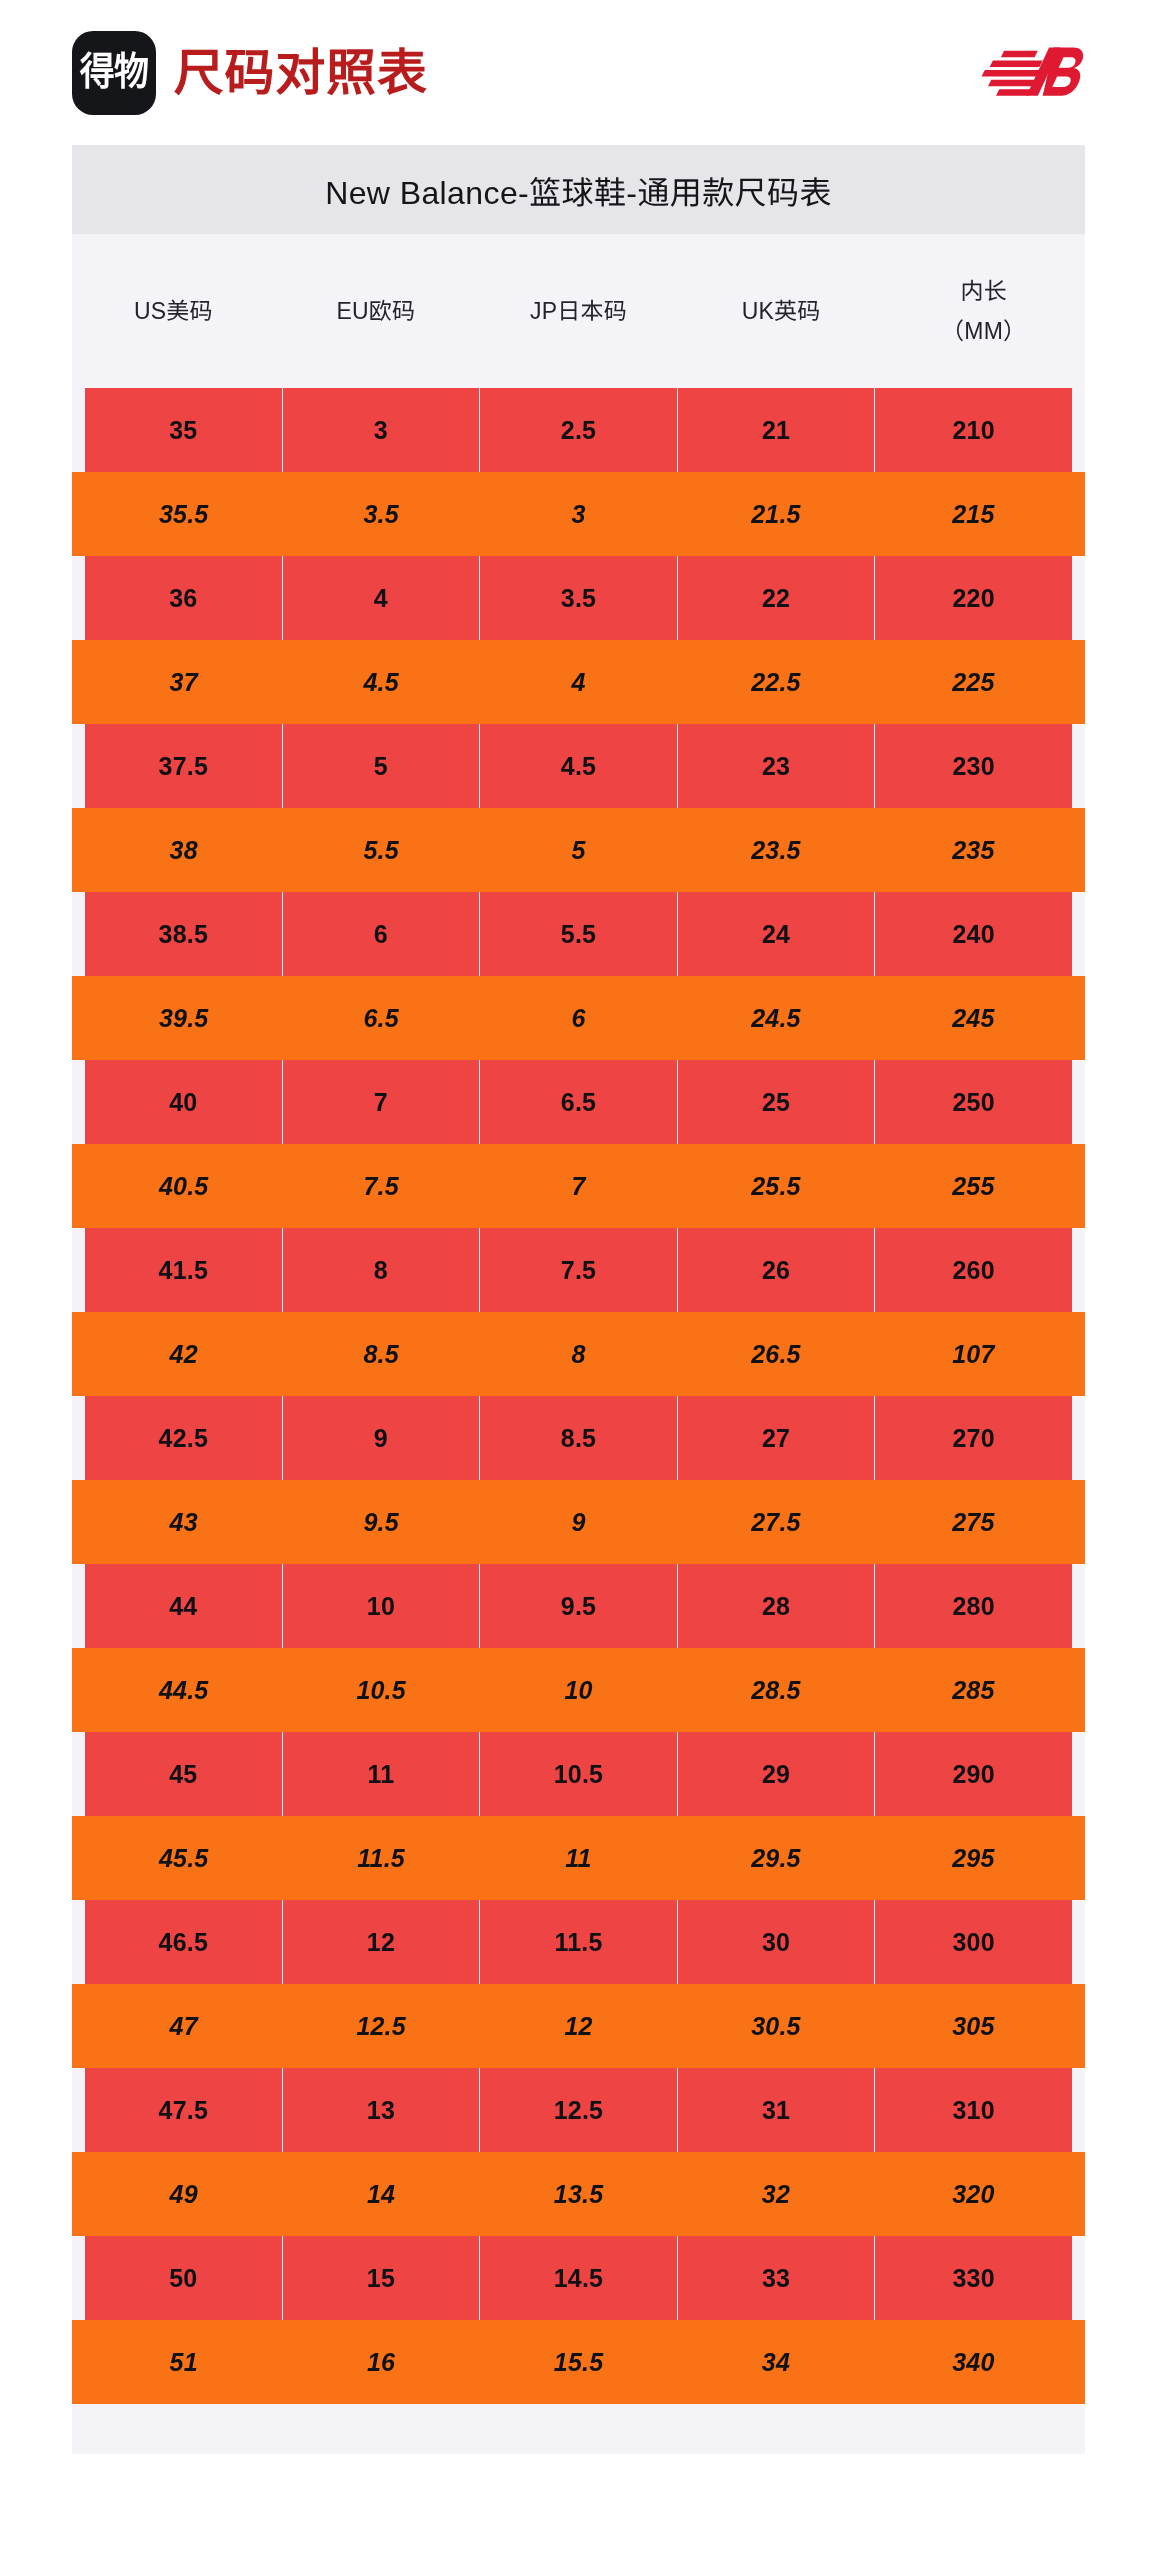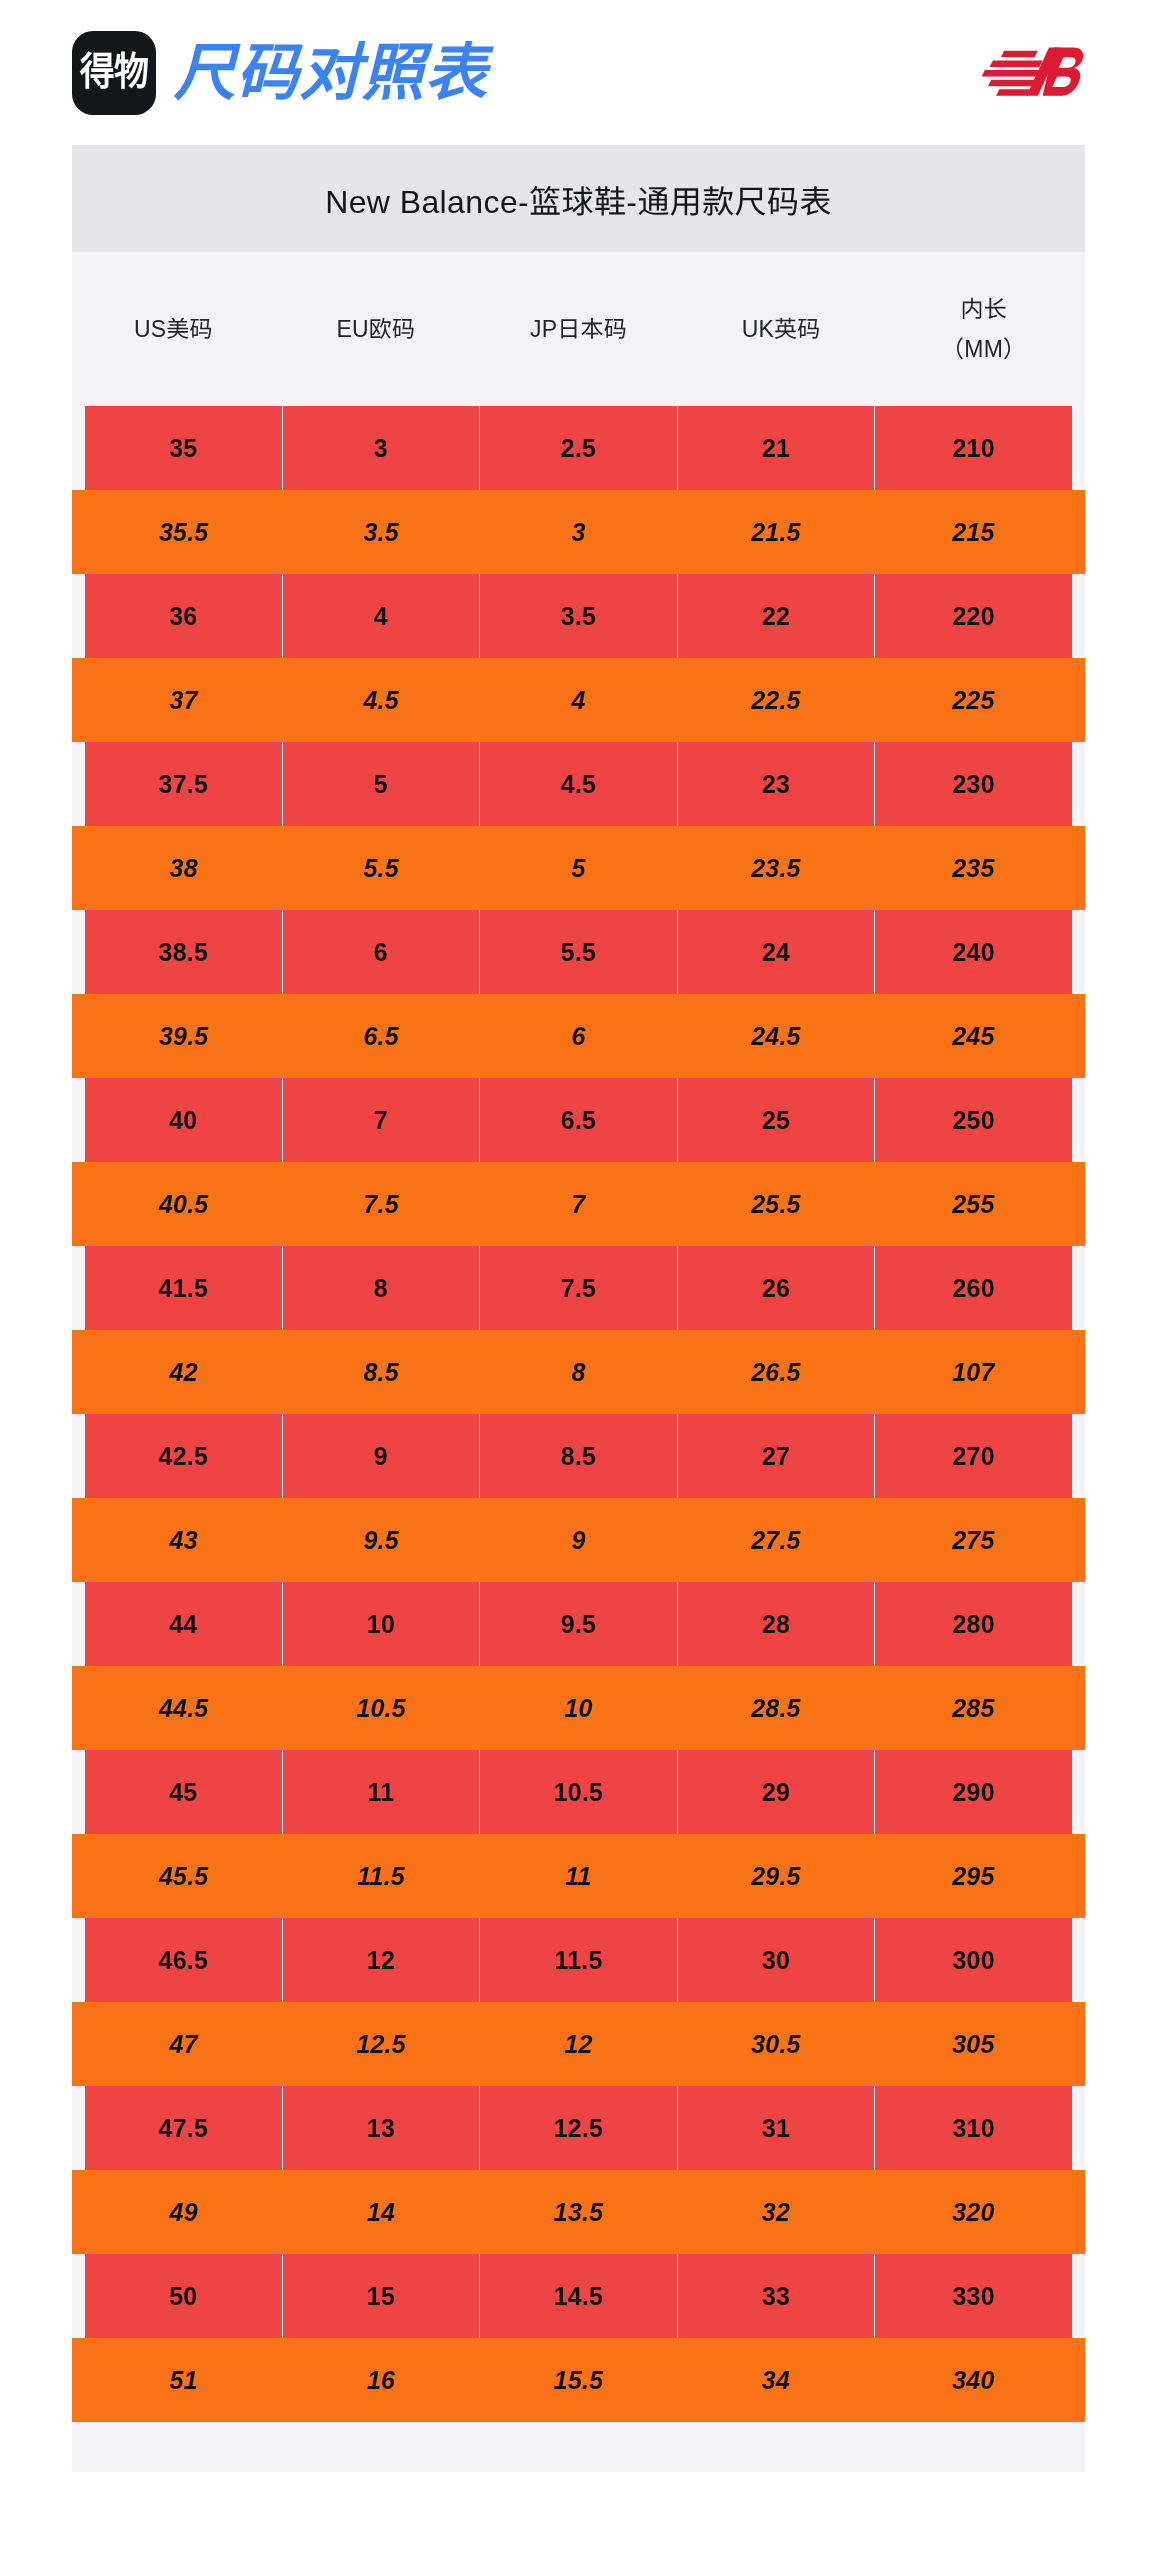--- a/index.html
+++ b/index.html
@@ -52,27 +52,26 @@
   .app-logo-glyph {
     color: #ffffff;
     font-size: 35px;
     font-weight: 700;
     letter-spacing: -0.8px;
     line-height: 1;
     font-family: "DejaVu Sans", "Liberation Sans", sans-serif;
     transform: scaleY(1.12);
   }
   .page-title {
-    font-size: 62px;
+    font-size: 50px;
     font-weight: 700;
-    color: #3b82f6;
+    color: #b91c1c;
     letter-spacing: 0.8px;
     line-height: 1;
     white-space: nowrap;
-    font-style: italic;
   }
   .nb-logo {
     width: 106px;
     height: 63px;
     flex: 0 0 auto;
     display: flex;
     align-items: center;
     justify-content: flex-end;
   }
 
@@ -81,21 +80,21 @@
     position: relative;
     margin: 0 72px;
     width: 1013px;
     background: #f4f4f8;
     box-sizing: border-box;
     padding-bottom: 50px;
   }
 
   .chart-title-bar {
     background: #e6e6ea;
-    height: 107px;
+    height: 89px;
     display: flex;
     align-items: center;
     justify-content: center;
     box-sizing: border-box;
   }
   .chart-title-text {
     font-size: 32px;
     font-weight: 400;
     color: #15161a;
     letter-spacing: 0.4px;

